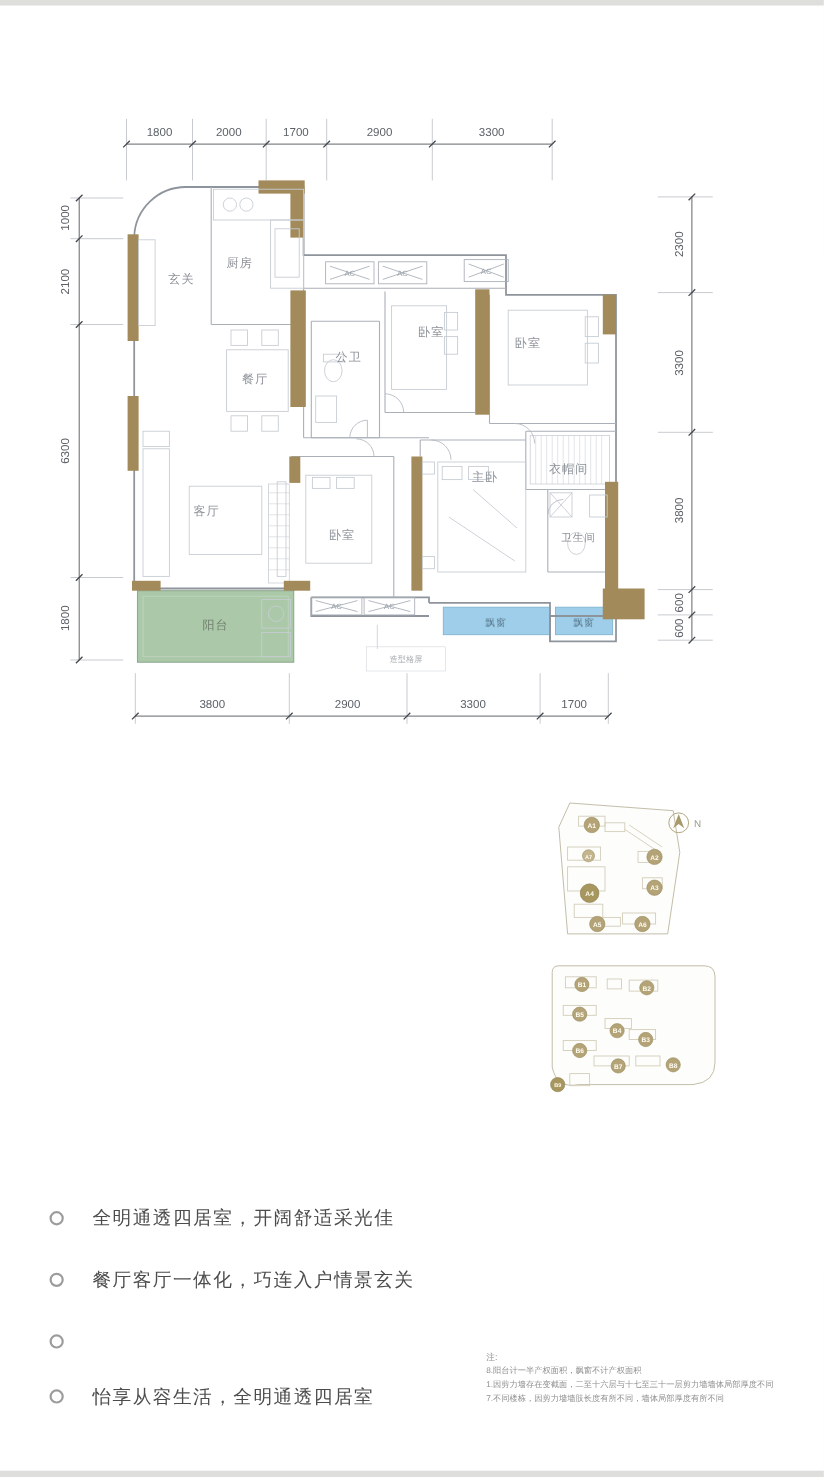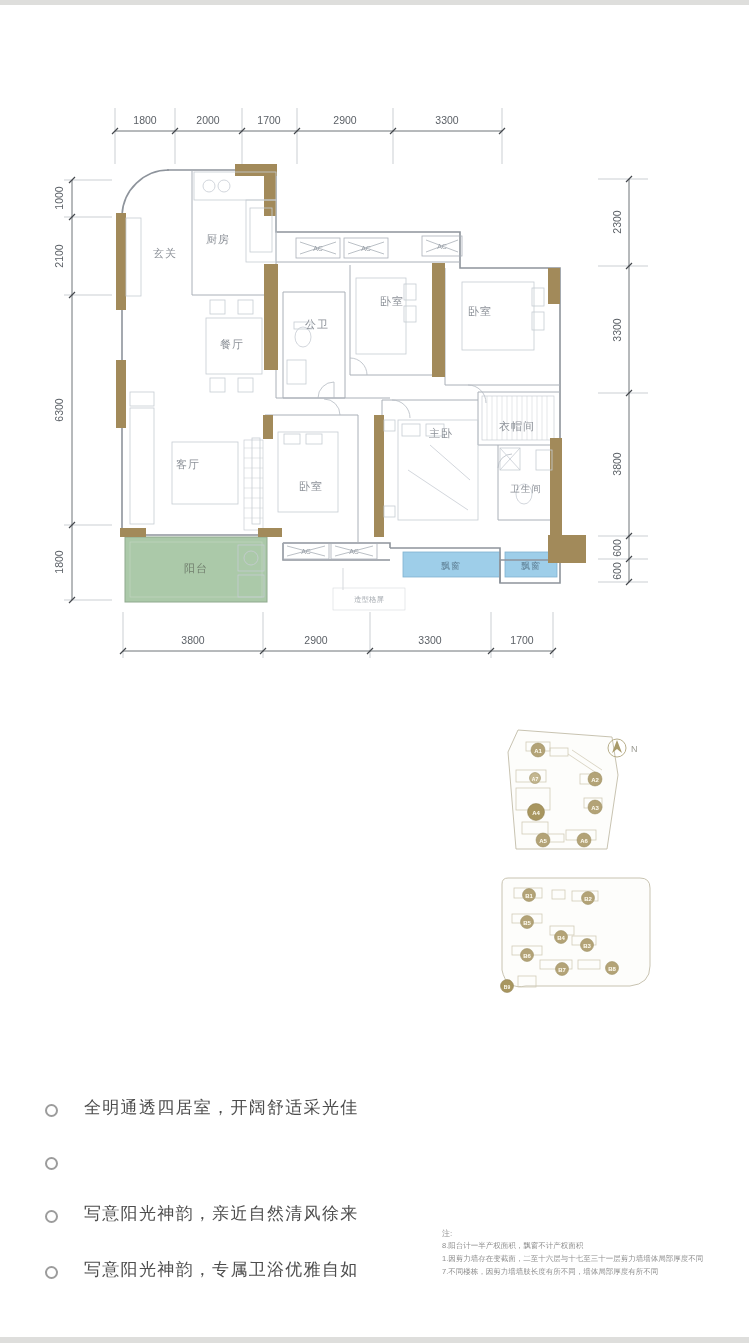--- a/index.html
+++ b/index.html
@@ -9,21 +9,21 @@
   .edge-top{top:0;height:5px;}
   .edge-bottom{bottom:0;height:6px;}
   svg{position:absolute;overflow:visible;}
   svg text{font-family:"Liberation Sans",sans-serif;}
 
   
   .title-block{position:absolute;left:0;top:930px;width:749px;height:130px;}
 
   
   .features{position:absolute;left:45px;top:1096px;width:430px;list-style:none;margin:0;padding:0;}
-  .features li{display:flex;align-items:center;margin-bottom:32px;}
+  .features li{display:flex;align-items:flex-start;margin-bottom:32px;}
   .bullet-ring{flex:0 0 auto;width:9px;height:9px;border:2px solid #9c9c9c;border-radius:50%;margin:5px 26px 0 0;background:transparent;}
   .feature-text{font-size:17px;line-height:24px;letter-spacing:1.3px;color:#4c4c4c;}
 
   
   .notes{position:absolute;left:442px;top:1228px;width:300px;color:#8f8f8f;}
   .notes-heading{font-size:8px;line-height:11px;}
   .notes-line{font-size:7.5px;line-height:13px;}
 </style>
 </head>
 <body>
@@ -353,28 +353,28 @@
     
   </div>
 
   <ul class="features">
     <li>
       <span class="bullet-ring"></span>
       <span class="feature-text">全明通透四居室，开阔舒适采光佳</span>
     </li>
     <li>
       <span class="bullet-ring"></span>
+      <span class="feature-text">餐厅客厅一体化，巧连入户情景玄关</span>
     </li>
     <li>
       <span class="bullet-ring"></span>
-      <span class="feature-text">写意阳光神韵，亲近自然清风徐来</span>
     </li>
     <li>
       <span class="bullet-ring"></span>
-      <span class="feature-text">写意阳光神韵，专属卫浴优雅自如</span>
+      <span class="feature-text">怡享从容生活，全明通透四居室</span>
     </li>
   </ul>
 
   <div class="notes">
     <div class="notes-heading">注:</div>
     <div class="notes-line">8.阳台计一半产权面积，飘窗不计产权面积</div>
     <div class="notes-line">1.因剪力墙存在变截面，二至十六层与十七至三十一层剪力墙墙体局部厚度不同</div>
     <div class="notes-line">7.不同楼栋，因剪力墙墙肢长度有所不同，墙体局部厚度有所不同</div>
   </div>
 </div>

